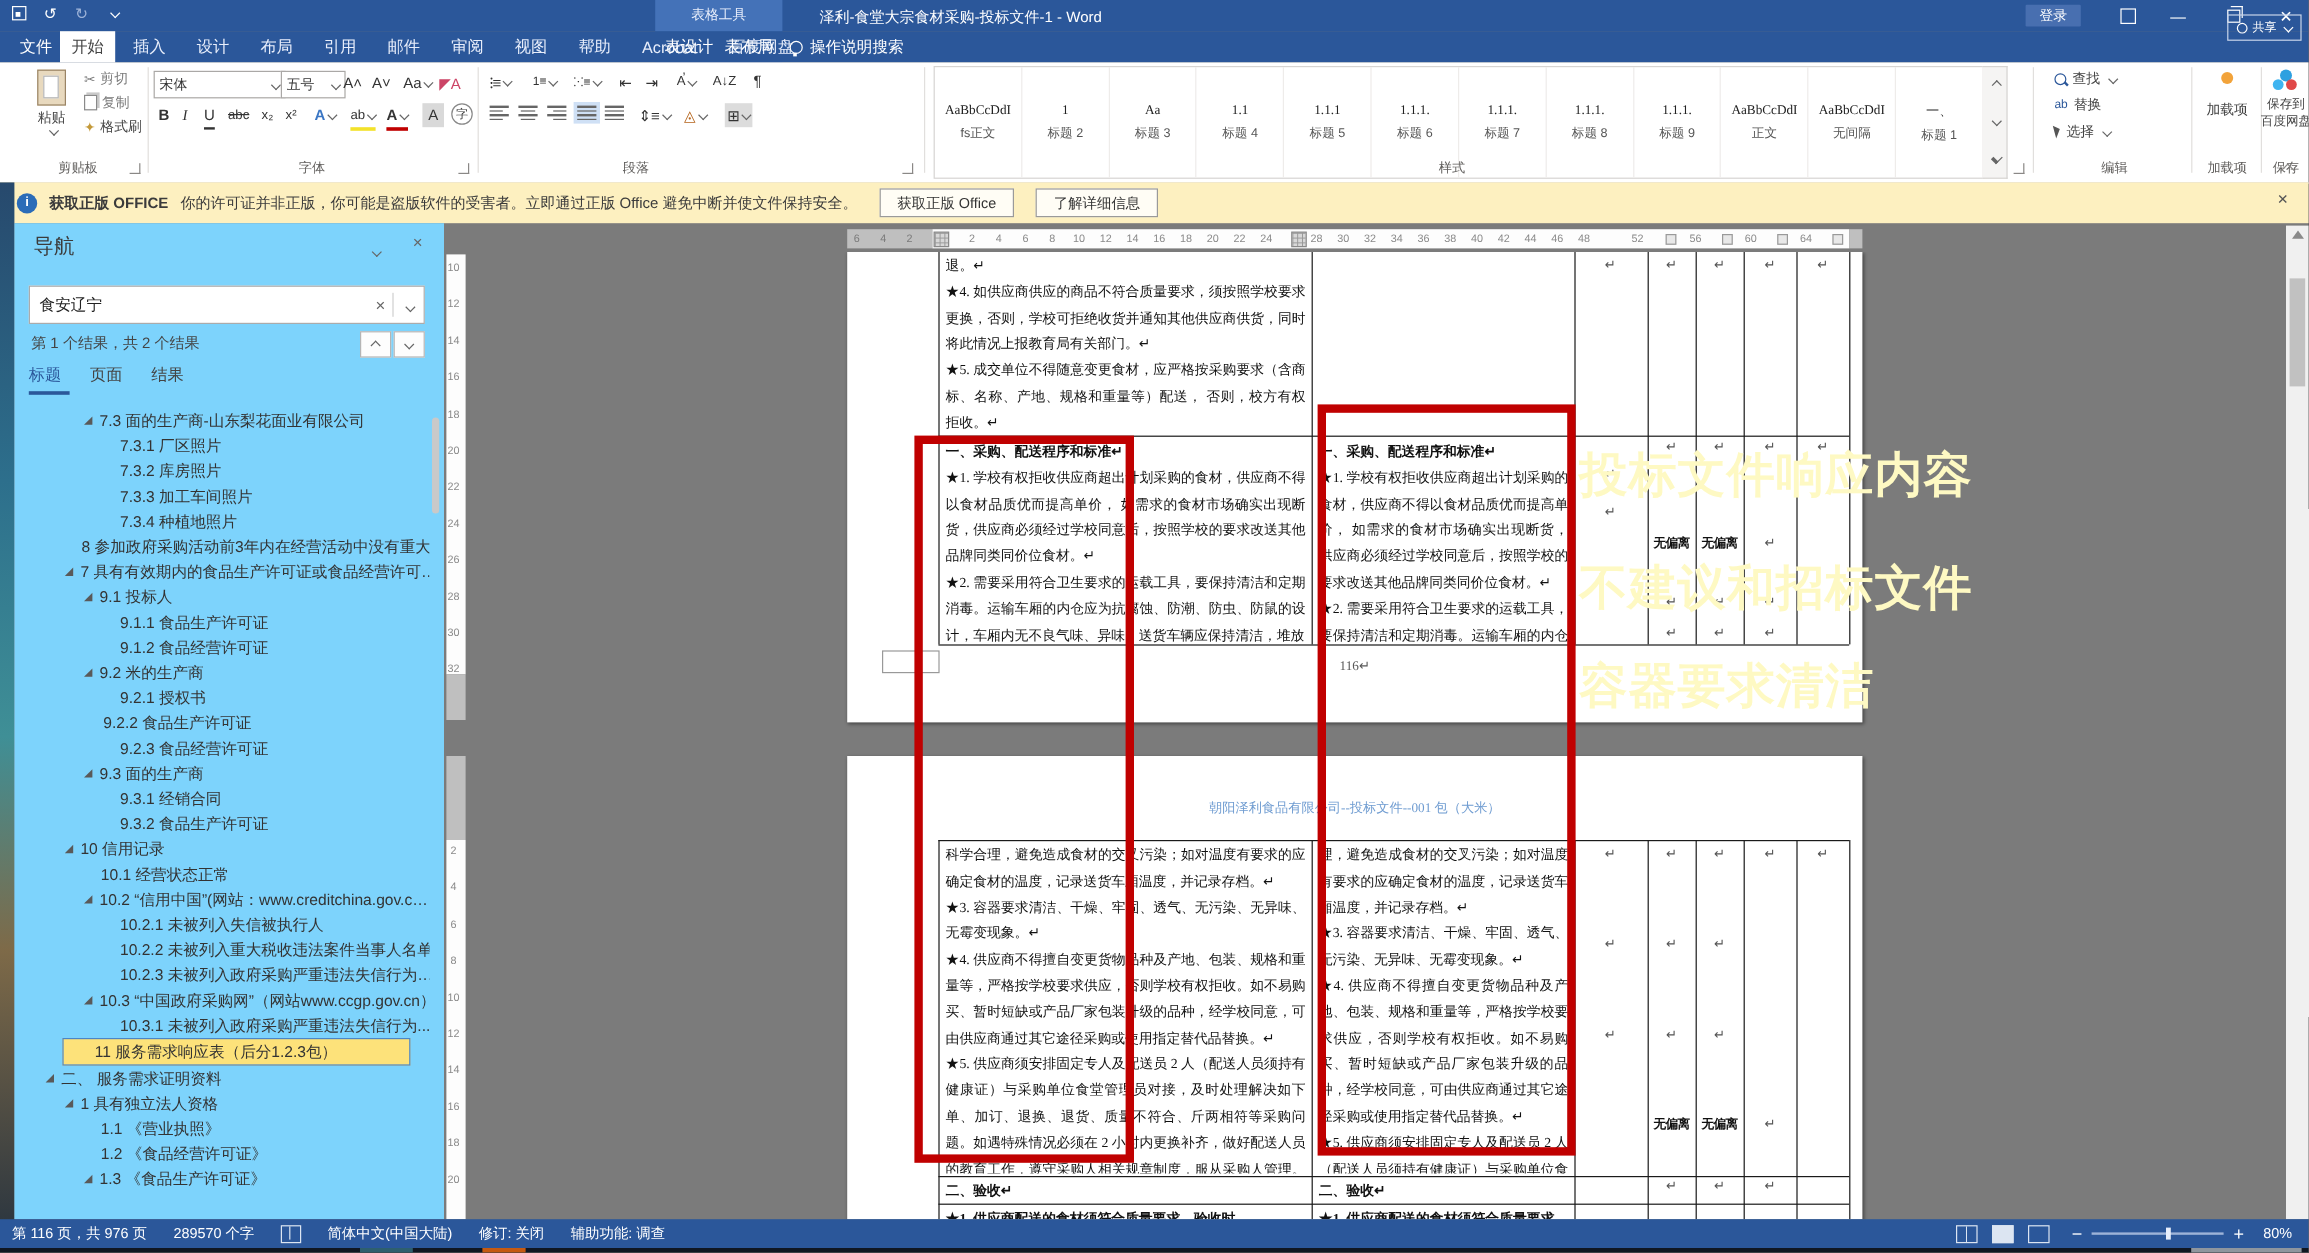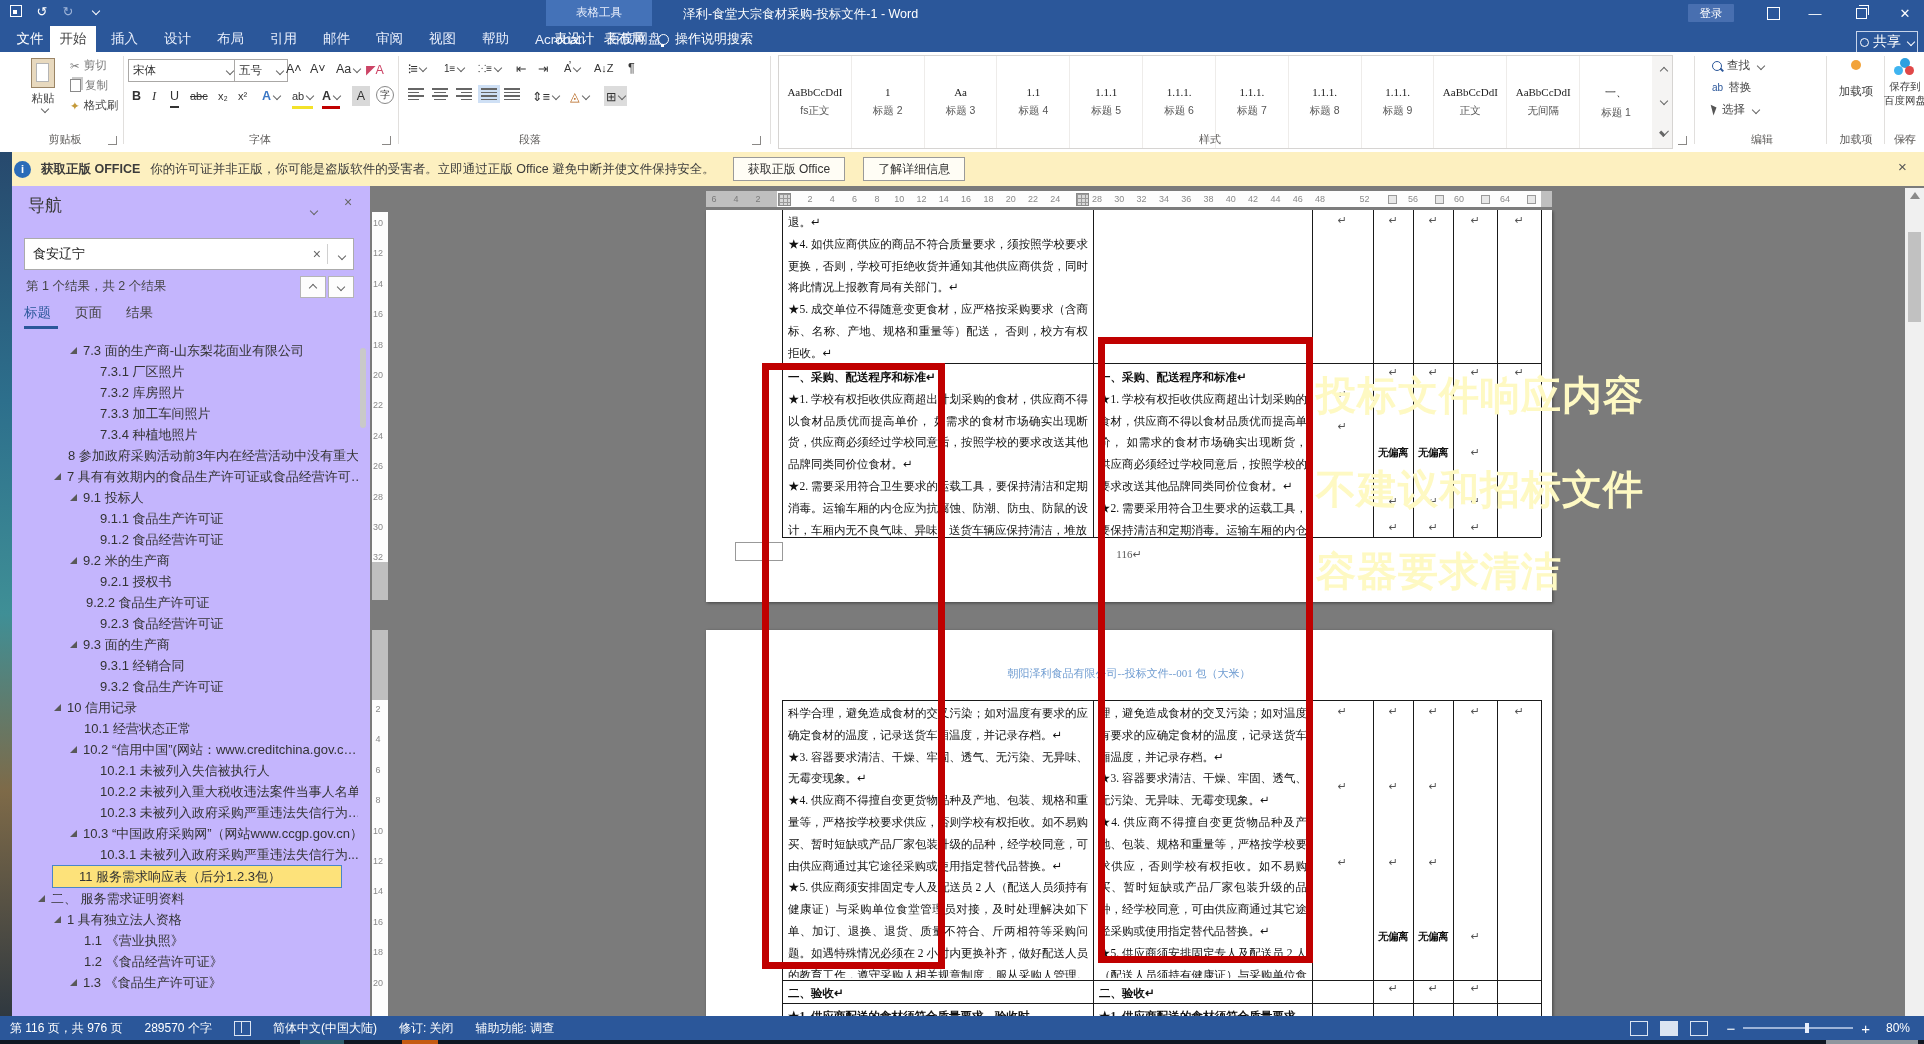--- a/index.html
+++ b/index.html
@@ -24,21 +24,21 @@
   .restore-ic:before{content:"";position:absolute;left:2px;top:-4px;width:9px;height:9px;border:1.2px solid #fff;border-bottom:none;border-left:none;}
   .ribbonopt{width:11px;height:11px;border:1.2px solid #fff;position:relative;}
   .tabs-flex{left:98px;top:26px;height:26px;display:flex;align-items:center;font-size:13.5px;color:#e8eefb;}
   .tabs-flex .rtab{padding:0 13px;height:26px;display:flex;align-items:center;}
   .filetab{left:8px;top:26px;width:44px;height:26px;display:flex;align-items:center;justify-content:center;font-size:13.5px;color:#fff;}
   .activetab{left:50px;top:26px;width:46px;height:26px;background:#fff;color:#444;font-size:13.5px;display:flex;align-items:center;justify-content:center;}
   .ctxtab{top:26px;height:26px;color:#fff;font-size:13.5px;display:flex;align-items:center;justify-content:center;}
   .tellme{left:658px;top:26px;height:26px;display:flex;gap:6px;align-items:center;color:#fff;font-size:13px;}
   .bulb{width:9px;height:9px;border:1.3px solid #fff;border-radius:50%;position:relative;}
   .bulb:after{content:"";position:absolute;left:2px;top:9px;width:3px;height:3px;background:#fff;}
-  .share{left:1856px;top:31px;width:60px;height:20px;border:1px solid #c7d4ea;color:#fff;font-size:14px;
+  .share{left:1856px;top:12px;width:60px;height:20px;border:1px solid #c7d4ea;color:#fff;font-size:10px;
          display:flex;align-items:center;justify-content:center;gap:4px;}
   
   .ribbon{left:0;top:52px;width:1924px;height:100px;background:#fff;border-bottom:1px solid #c8c6c4;}
   .gsep{top:56px;width:1px;height:88px;background:#e1dfdd;}
   .glabel{top:132px;font-size:11px;color:#605e5c;text-align:center;}
   .launcher{top:136px;width:8px;height:8px;border-right:1.5px solid #8a8886;border-bottom:1.5px solid #8a8886;}
   .bigbtn{display:flex;flex-direction:column;align-items:center;color:#444;font-size:11.5px;}
   .smallrow{display:flex;align-items:center;gap:4px;font-size:11.5px;color:#7a7a7a;}
   .combo{border:1px solid #aaa8a6;background:#fff;color:#333;font-size:11.5px;display:flex;align-items:center;justify-content:space-between;padding:0 4px;}
   .dd{width:5px;height:5px;border-right:1.3px solid #666;border-bottom:1.3px solid #666;transform:rotate(45deg);display:inline-block;margin-left:3px;}
@@ -66,21 +66,21 @@
   .activebtn{background:#cfe0f5;}
   .graybtn{background:#dcdcdc;}
   
   .licbar{left:0;top:152px;width:1924px;height:34px;background:#fdf0c0;display:flex;align-items:center;font-size:12.5px;color:#3b3b3b;}
   .licinfo{width:17px;height:17px;border-radius:50%;background:#2b6cb8;color:#fff;font-size:11px;font-weight:bold;
            display:flex;align-items:center;justify-content:center;margin:0 10px 0 14px;}
   .licbtn{height:22px;border:1px solid #9a9a9a;background:#fffdf5;display:flex;align-items:center;justify-content:center;
           font-size:12px;color:#333;padding:0 14px;margin-left:18px;}
   
   .deskstrip{left:0;top:152px;width:12px;height:888px;background:linear-gradient(180deg,#27496d 0%,#2d6f8c 28%,#3f8f96 52%,#7e6a48 72%,#27333f 100%);}
-  .navpane{left:12px;top:186px;width:358px;height:830px;background:#c4b5fd;overflow:hidden;}
+  .navpane{left:12px;top:186px;width:358px;height:830px;background:#7dd3fc;overflow:hidden;}
   .navtitle{left:16px;top:8px;font-size:17px;color:#3b3b3b;}
   .navhdr-ic{top:14px;color:#666;}
   .searchbox{left:12px;top:52px;width:328px;height:30px;background:#fff;border:1px solid #ababab;display:flex;align-items:center;font-size:13px;color:#222;}
   .resultline{left:14px;top:92px;font-size:12.5px;color:#444;}
   .resbtn{top:90px;width:24px;height:20px;border:1px solid #b5b5b5;background:#fdfdfd;display:flex;align-items:center;justify-content:center;}
   .navtabs{left:12px;top:118px;display:flex;gap:24px;font-size:13.5px;color:#444;}
   .navtab-active{color:#2b579a;}
   .navtab-underline{left:12px;top:140px;width:34px;height:3px;background:#2b579a;}
   .navtree{left:0;top:154px;width:346px;height:676px;overflow:hidden;font-size:13px;color:#333;}
   .nav-item{height:21px;display:flex;align-items:center;white-space:nowrap;overflow:hidden;}

